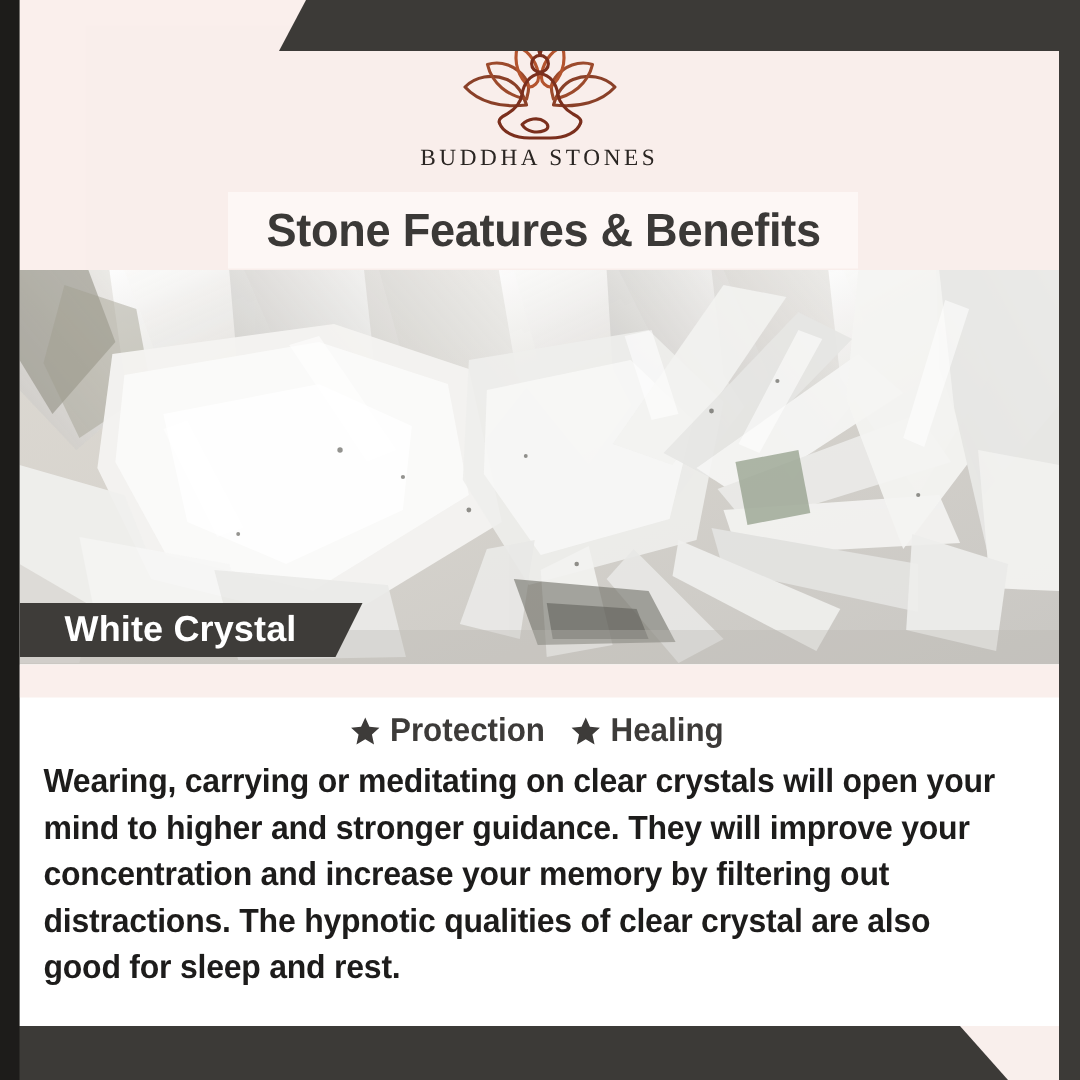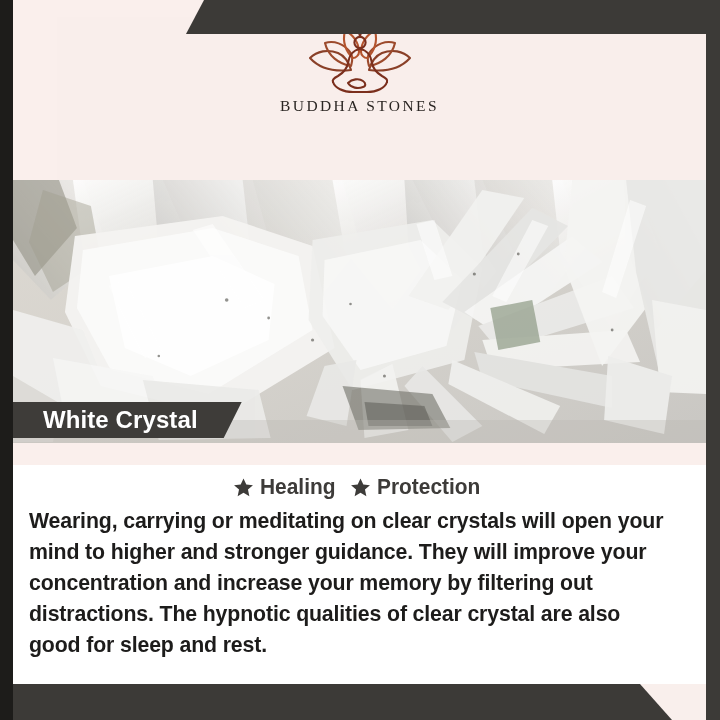--- a/index.html
+++ b/index.html
@@ -237,20 +237,23 @@
               <path d="M59 31 C66 32 70 38 71 45 C72 51 76 55 81 58 C85 60 87 62 86 64" stroke="#7b2f1d"></path>
 
               <path d="M32 64 C34 70 42 74 52 74 L66 74 C76 74 84 70 86 64" stroke="#7b2f1d"></path>
               <path d="M47 65 C51 61 58 60 62 63 C65 65 65 68 62 69 C57 71 50 70 47 65 Z" stroke="#7b2f1d"></path>
             </g>
           </svg>
         </span>
         <span class="brand-name">BUDDHA STONES</span>
       </div>
 
+      <div class="title-banner">
+        <span class="title-text">Stone Features &amp; Benefits</span>
+      </div>
     </div>
 
     <div class="photo">
       <svg viewBox="0 0 694 263" preserveAspectRatio="none" xmlns="http://www.w3.org/2000/svg">
         <defs>
           <linearGradient id="bgq" x1="0" y1="0" x2="1" y2="1">
             <stop offset="0%" stop-color="#ddd9d2"></stop>
             <stop offset="45%" stop-color="#d6d3cd"></stop>
             <stop offset="100%" stop-color="#c9c7c3"></stop>
           </linearGradient>
@@ -356,30 +359,30 @@
       <div class="cream-band"></div>
 
       <div class="benefits">
 
         <div class="benefit">
           <span class="star-icon">
             <svg viewBox="0 0 24 24" xmlns="http://www.w3.org/2000/svg">
               <polygon points="12,1.6 15.2,8.6 22.8,9.4 17.1,14.4 18.7,22 12,18.1 5.3,22 6.9,14.4 1.2,9.4 8.8,8.6"></polygon>
             </svg>
           </span>
-          <span class="benefit-label">Healing</span>
+          <span class="benefit-label">Protection</span>
         </div>
 
         <div class="benefit">
           <span class="star-icon">
             <svg viewBox="0 0 24 24" xmlns="http://www.w3.org/2000/svg">
               <polygon points="12,1.6 15.2,8.6 22.8,9.4 17.1,14.4 18.7,22 12,18.1 5.3,22 6.9,14.4 1.2,9.4 8.8,8.6"></polygon>
             </svg>
           </span>
-          <span class="benefit-label">Protection</span>
+          <span class="benefit-label">Healing</span>
         </div>
 
 
 
       </div>
 
       <p class="body-text">Wearing, carrying or meditating on clear crystals will open your mind to higher and stronger guidance. They will improve your concentration and increase your memory by filtering out distractions. The hypnotic qualities of clear crystal are also good for sleep and rest.</p>
     </div>
 
   </div>

